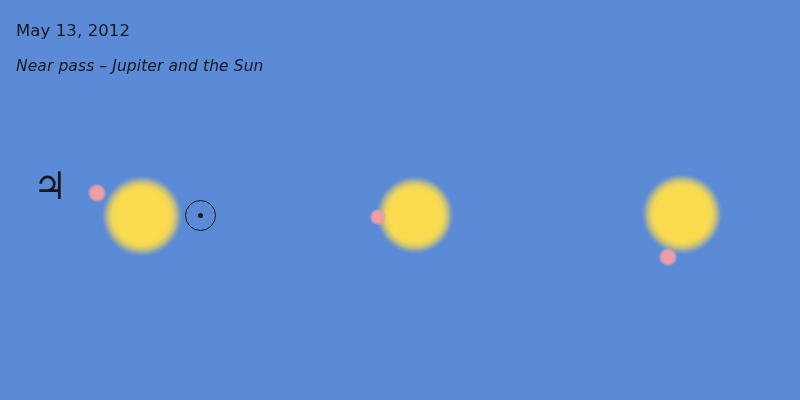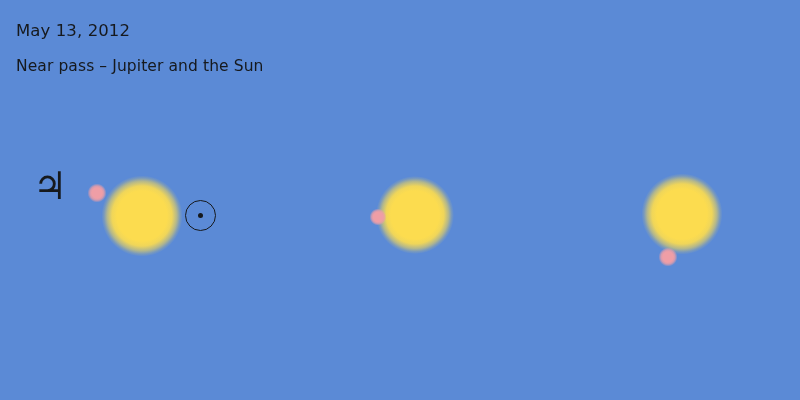--- a/index.html
+++ b/index.html
@@ -32,20 +32,21 @@
   }
   #main-title {
     top: 21px;
     font-size: 16.5px;
     letter-spacing: 0.1px;
   }
   #sub-title {
     top: 57px;
     font-size: 15.5px;
     letter-spacing: 0.1px;
+    font-style: italic;
   }
 
   
   .glyph {
     position: absolute;
     color: #16191d;
     line-height: 1;
     user-select: none;
   }
   #jupiter-symbol {

